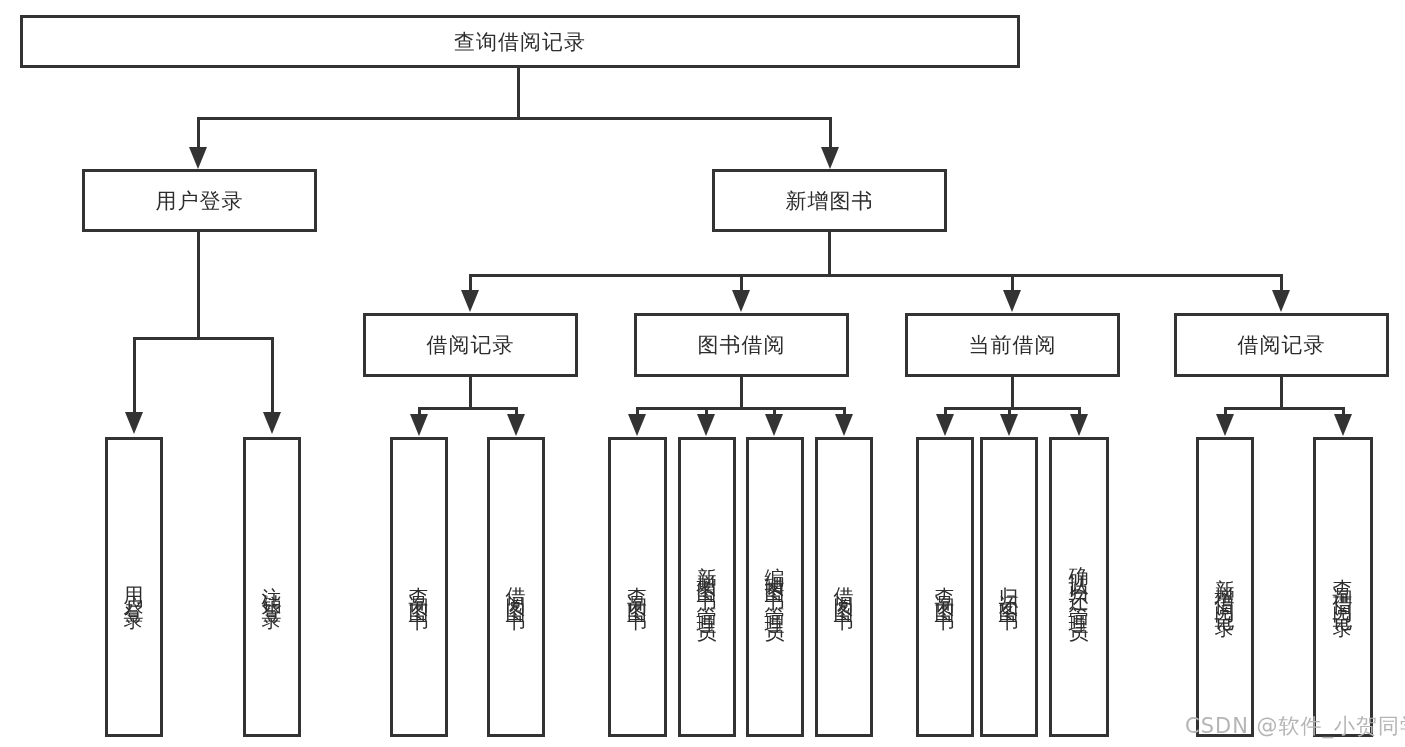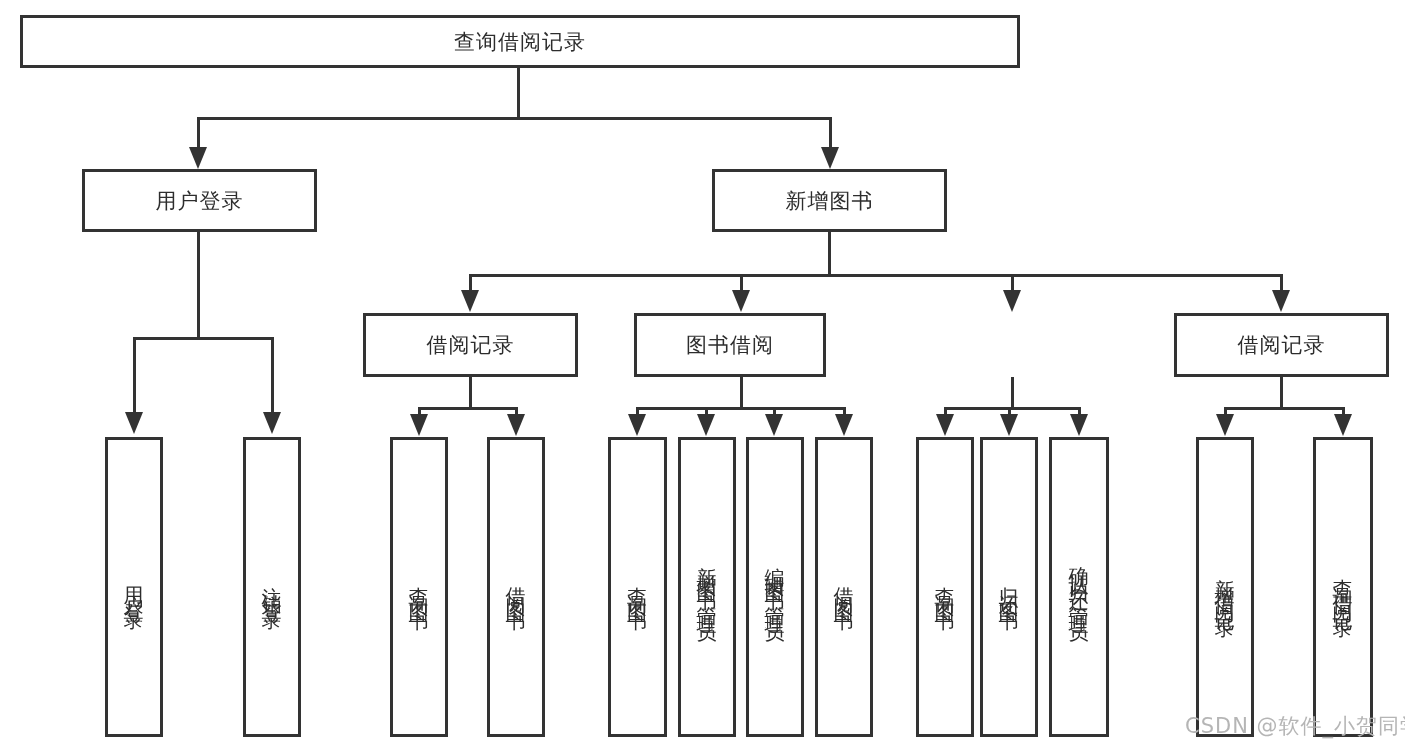--- a/index.html
+++ b/index.html
@@ -73,22 +73,25 @@
   <div class="box" style="left:82px;top:169px;width:235px;height:63px">
     <span class="lbl">用户登录</span>
   </div>
   <div class="box" style="left:712px;top:169px;width:235px;height:63px">
     <span class="lbl">新增图书</span>
   </div>
 
   <div class="box" style="left:363px;top:313px;width:215px;height:64px">
     <span class="lbl">借阅记录</span>
   </div>
-  <div class="box" style="left:634px;top:313px;width:192px;height:64px">
+  <div class="box" style="left:634px;top:313px;width:215px;height:64px">
     <span class="lbl">图书借阅</span>
+  </div>
+  <div class="box" style="left:905px;top:313px;width:215px;height:64px">
+    <span class="lbl">当前借阅</span>
   </div>
   <div class="box" style="left:1174px;top:313px;width:215px;height:64px">
     <span class="lbl">借阅记录</span>
   </div>
 
   <div class="box v" style="left:105px;top:437px;width:58px;height:300px">
     <span class="lbl">用户登录</span>
   </div>
   <div class="box v" style="left:243px;top:437px;width:58px;height:300px">
     <span class="lbl">注销登录</span>

